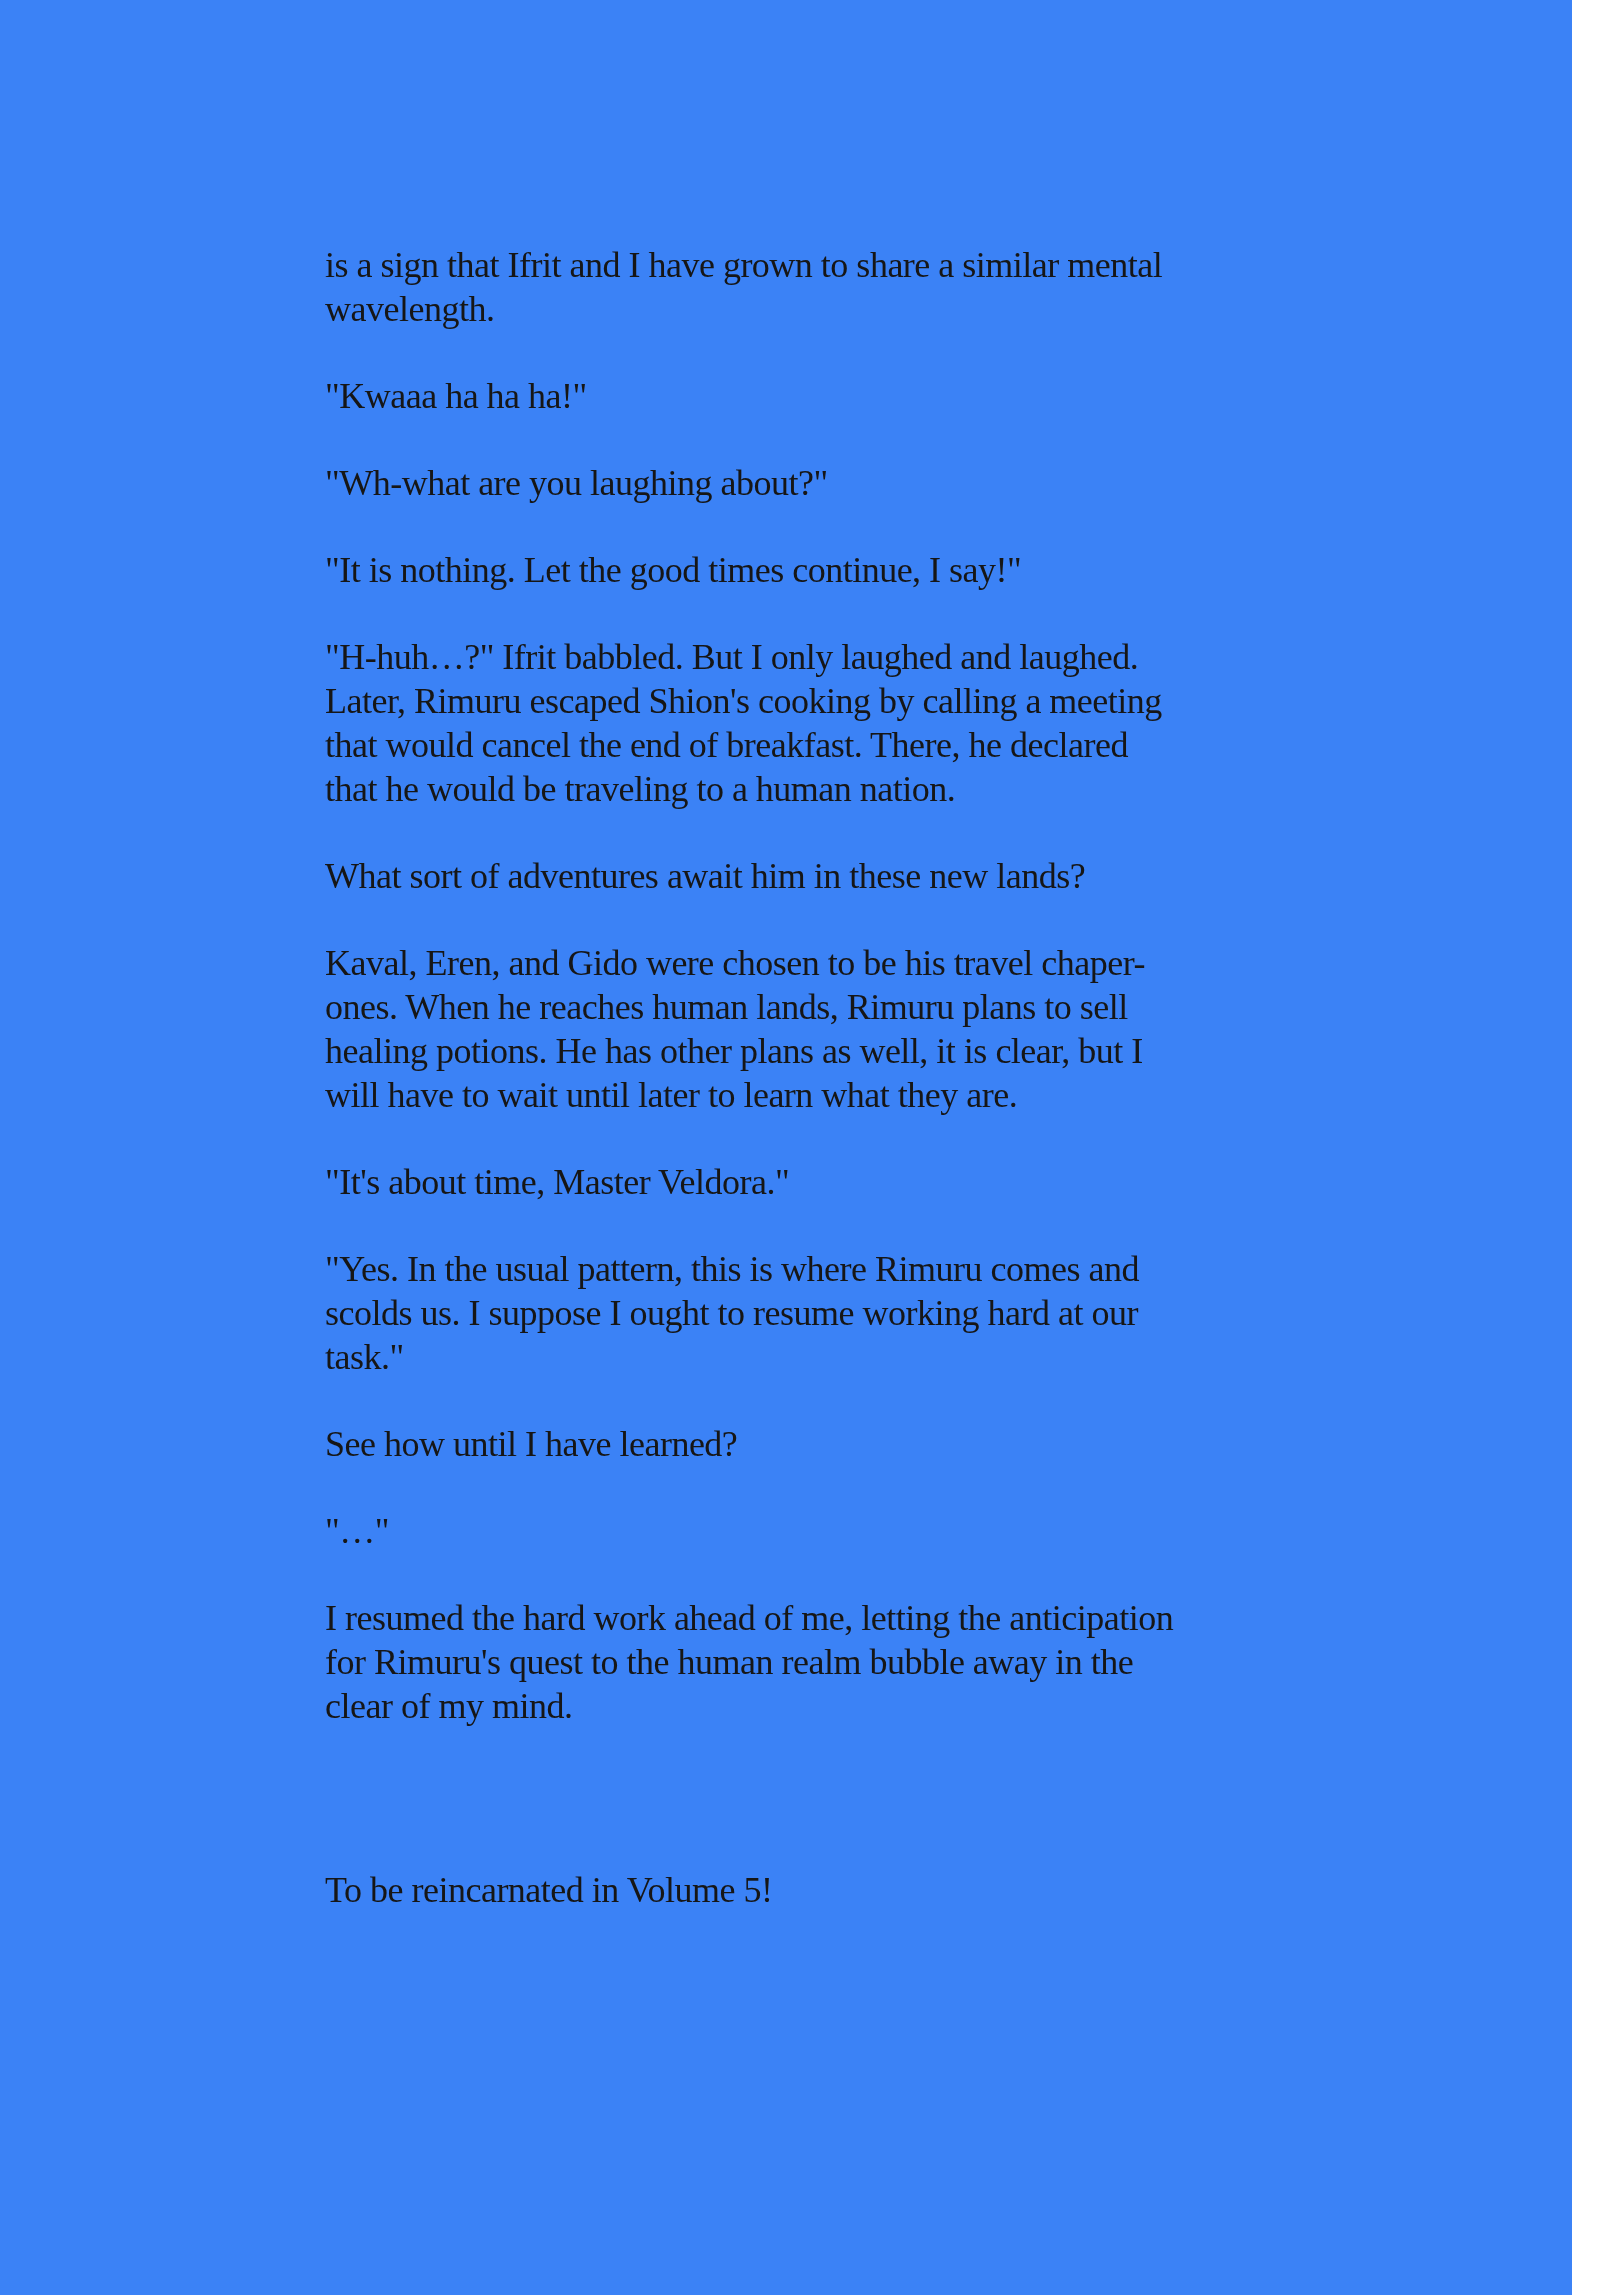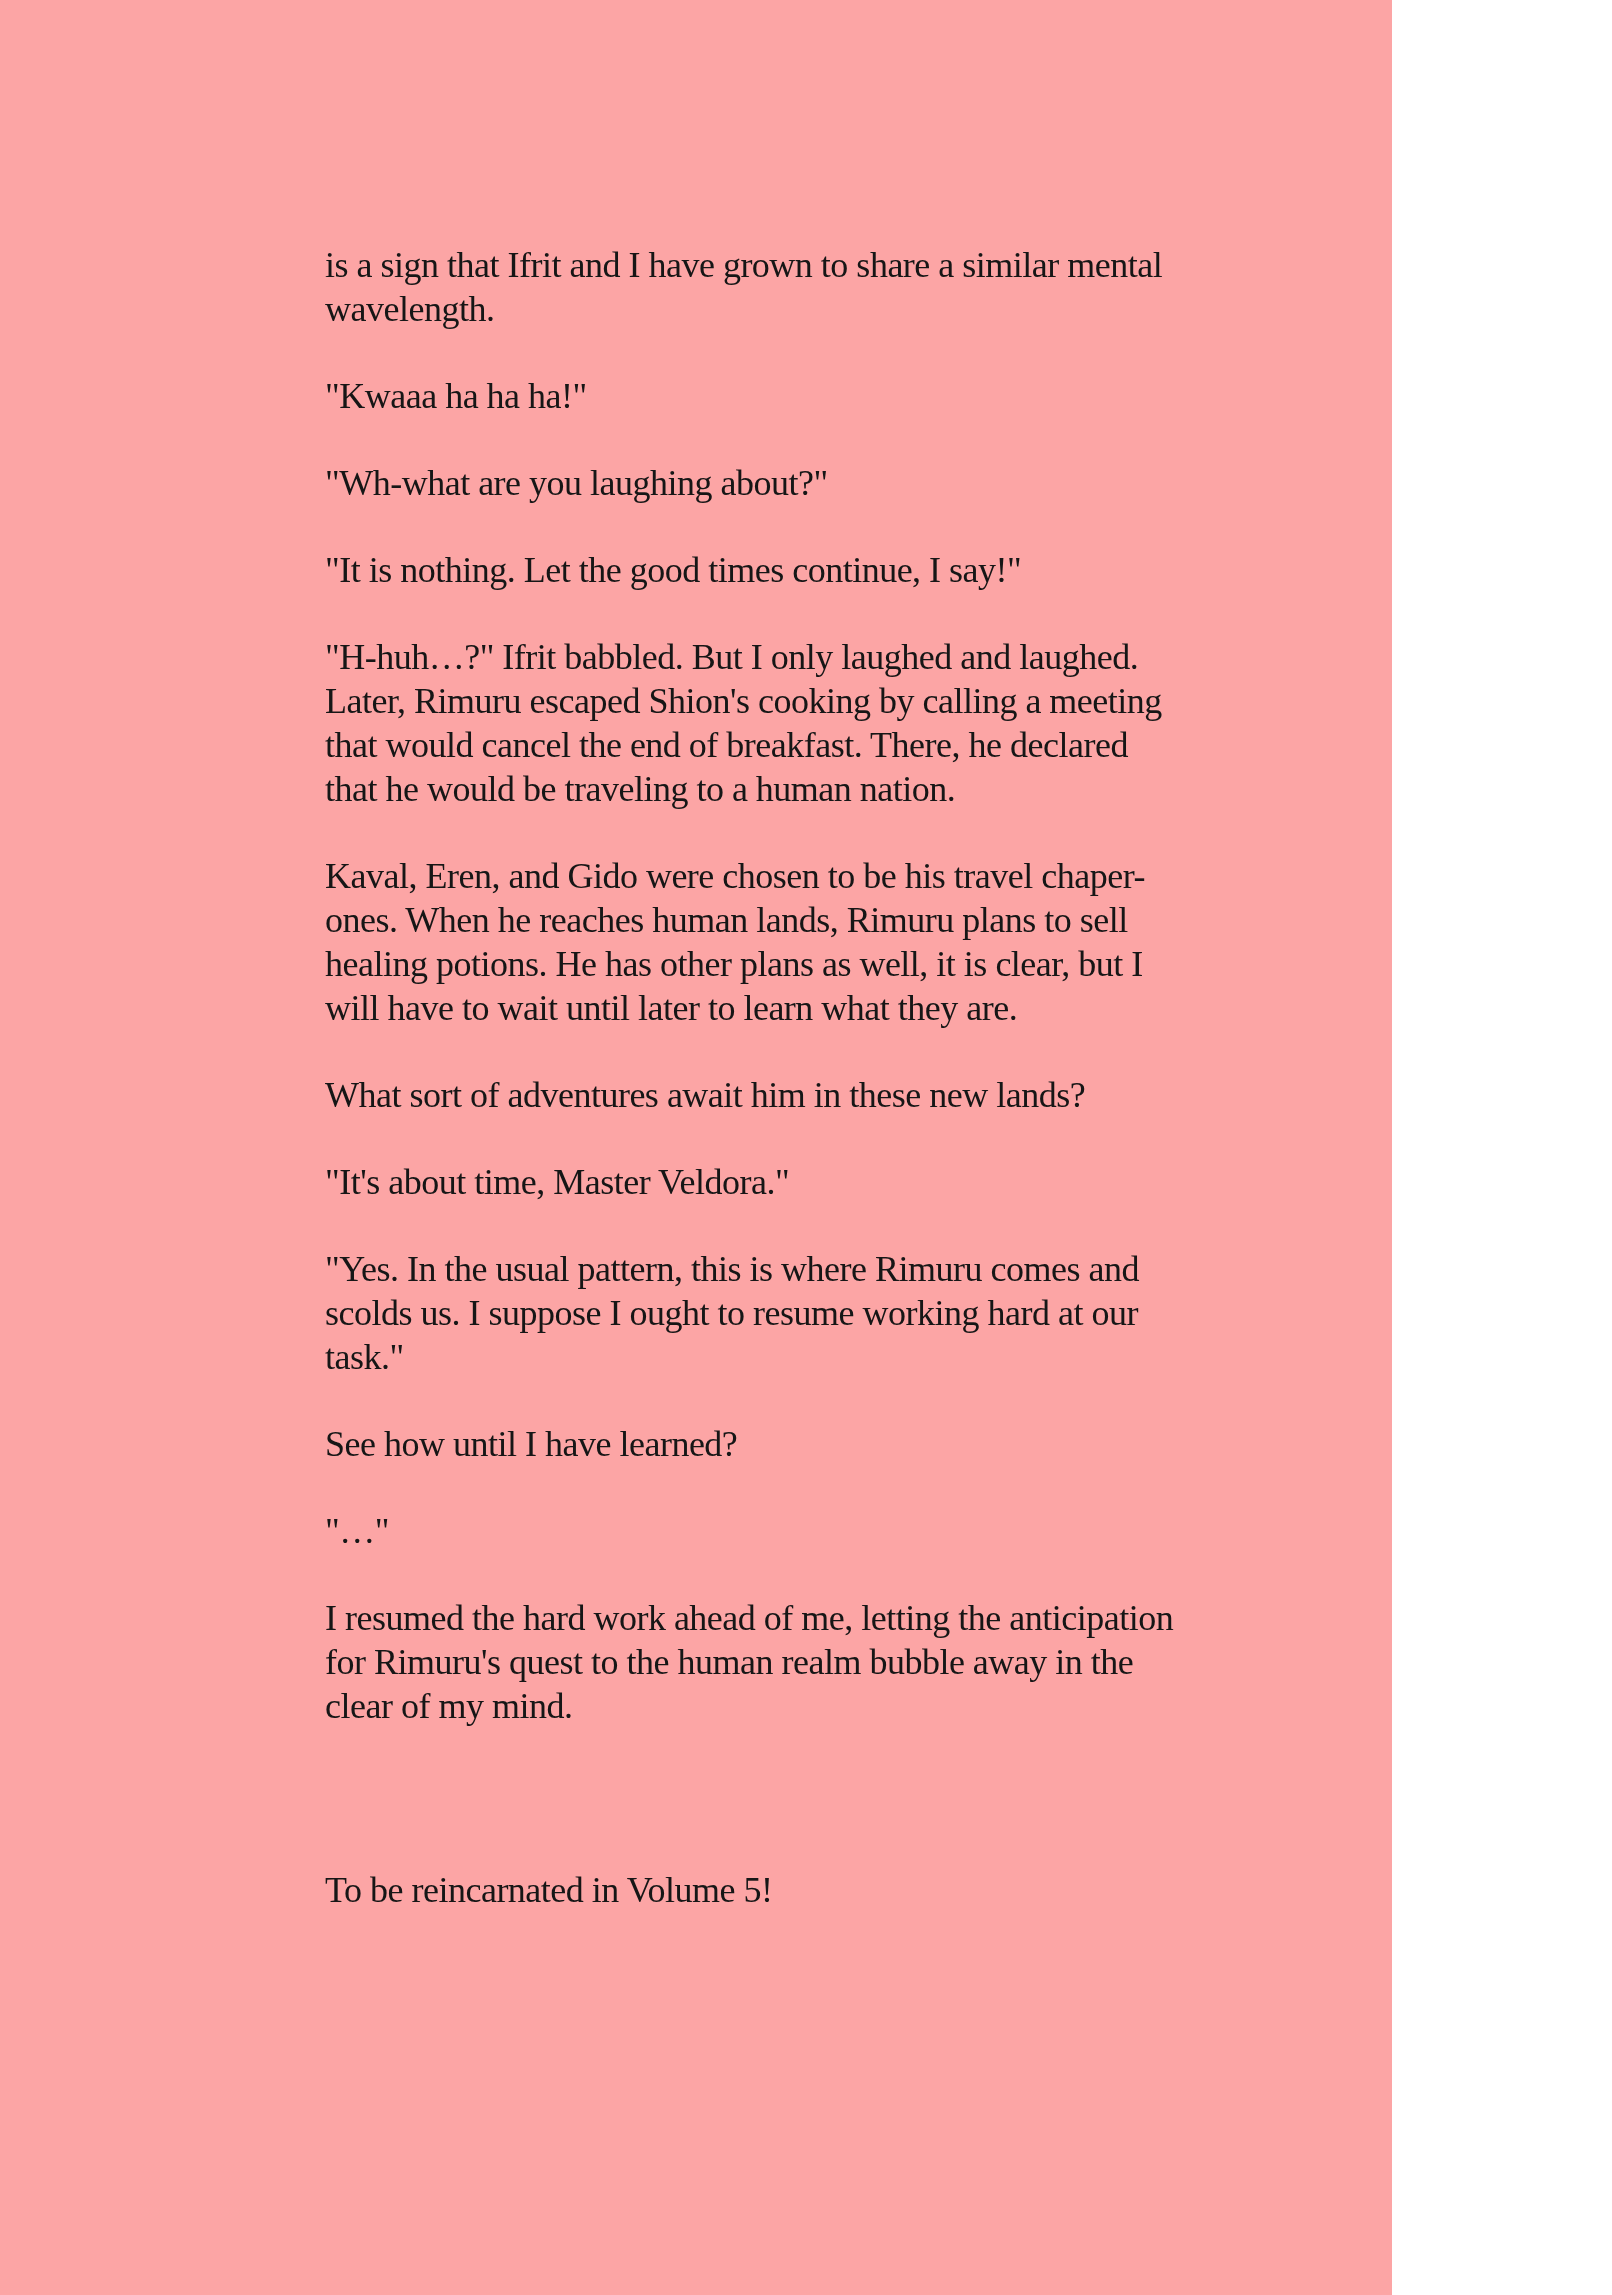--- a/index.html
+++ b/index.html
@@ -7,23 +7,23 @@
     padding: 0;
   }
   body {
     width: 1612px;
     height: 2295px;
     background: #ffffff;
     overflow: hidden;
   }
   .book-page {
     position: relative;
-    width: 1392px;
+    width: 1572px;
     height: 2295px;
-    background: #fca5a5;
+    background: #3b82f6;
     overflow: hidden;
   }
   .text-column {
     position: absolute;
     left: 325px;
     top: 243px;
     width: 1131px;
     font-family: "Liberation Serif", "DejaVu Serif", serif;
     font-size: 36px;
     line-height: 44px;
@@ -47,25 +47,25 @@
   <div class="text-column" style="color: rgb(22, 22, 22);">
     <p>is a sign that Ifrit and I have grown to share a similar mental
 wavelength.</p>
     <p>"Kwaaa ha ha ha!"</p>
     <p>"Wh-what are you laughing about?"</p>
     <p>"It is nothing. Let the good times continue, I say!"</p>
     <p>"H-huh…?" Ifrit babbled. But I only laughed and laughed.
 Later, Rimuru escaped Shion's cooking by calling a meeting
 that would cancel the end of breakfast. There, he declared
 that he would be traveling to a human nation.</p>
+    <p>What sort of adventures await him in these new lands?</p>
     <p>Kaval, Eren, and Gido were chosen to be his travel chaper-
 ones. When he reaches human lands, Rimuru plans to sell
 healing potions. He has other plans as well, it is clear, but I
 will have to wait until later to learn what they are.</p>
-    <p>What sort of adventures await him in these new lands?</p>
     <p>"It's about time, Master Veldora."</p>
     <p>"Yes. In the usual pattern, this is where Rimuru comes and
 scolds us. I suppose I ought to resume working hard at our
 task."</p>
     <p>See how until I have learned?</p>
     <p>"…"</p>
     <p>I resumed the hard work ahead of me, letting the anticipation
 for Rimuru's quest to the human realm bubble away in the
 clear of my mind.</p>
     <p class="closing">To be reincarnated in Volume 5!</p>

